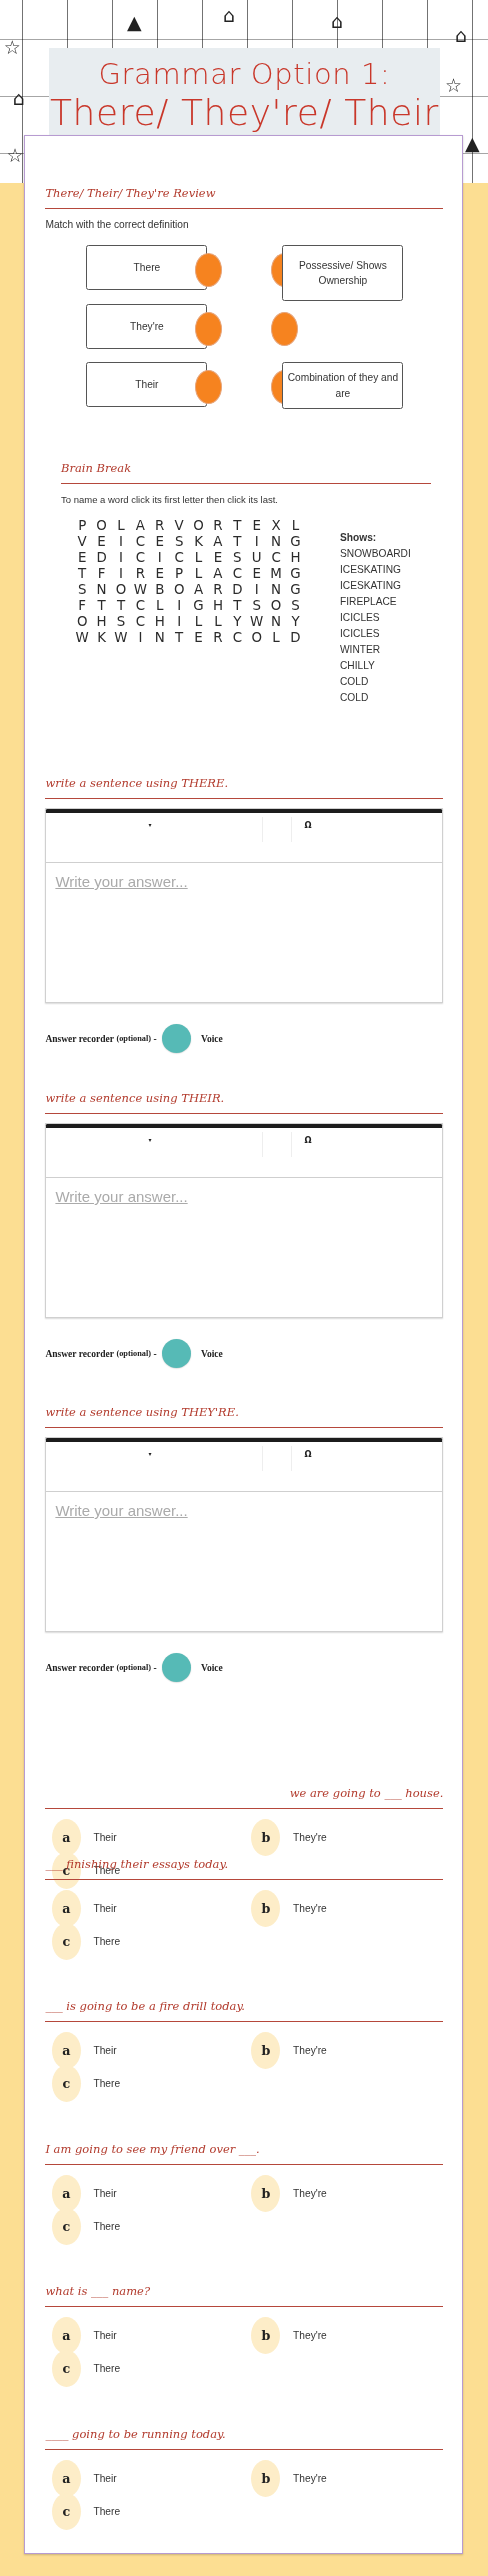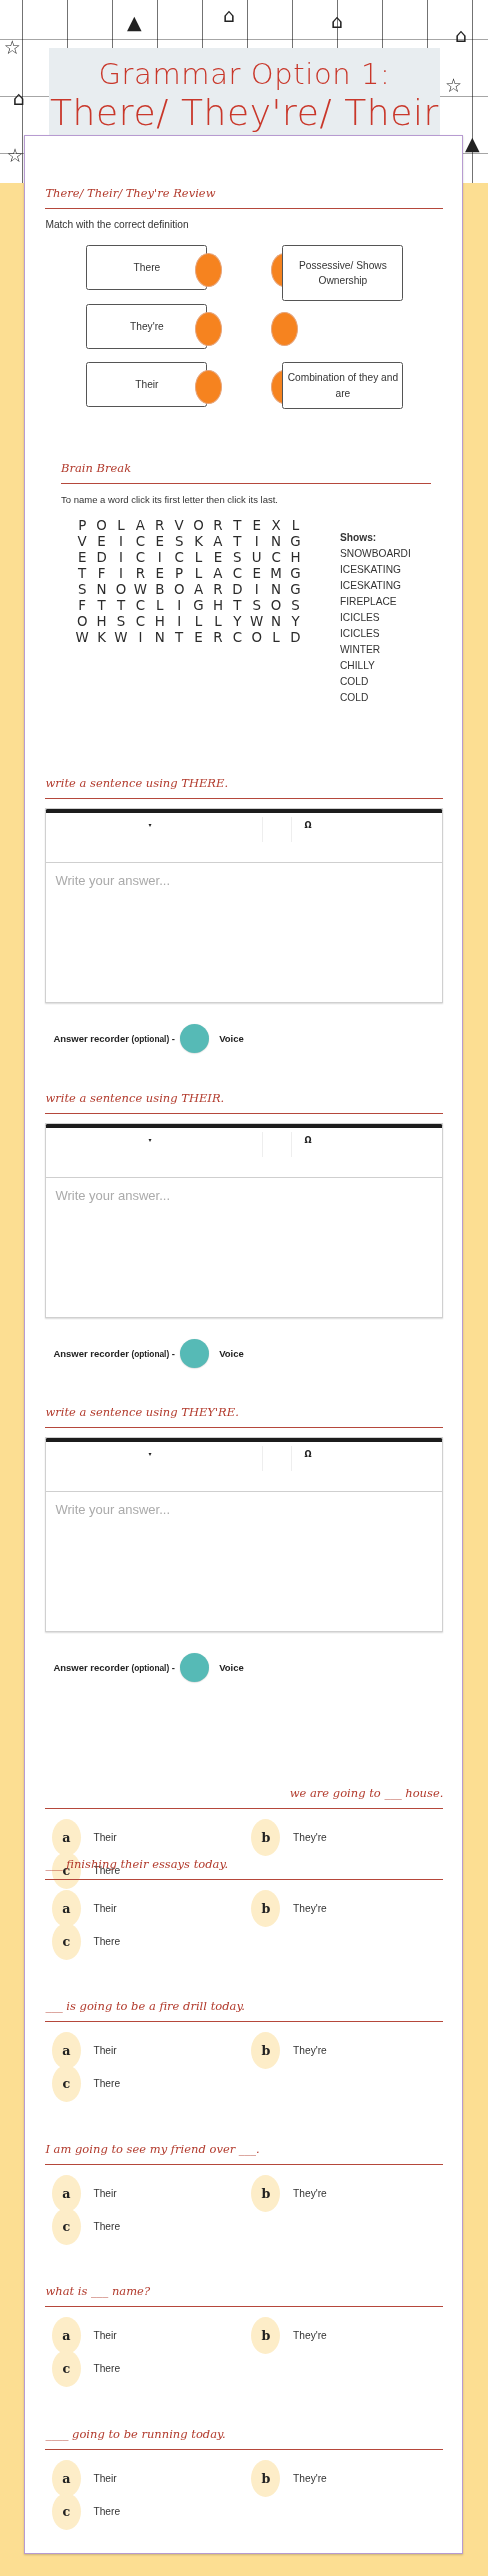--- a/index.html
+++ b/index.html
@@ -58,23 +58,23 @@
   .ws-words .hdr { font-weight: bold; font-size: 10.2px; }
 
   
   .editor { position: absolute; left: 0; width: 398px; border: 0.6px solid #d0d0d0; box-shadow: 0 0.6px 1.3px rgba(0,0,0,0.15); }
   .editor .topbar { height: 3.8px; background: #1c1c1c; border-radius: 1.3px 1.3px 0 0; }
   .editor .toolbar { height: 50px; position: relative; border-bottom: 1.3px solid #cfcfcf; }
   .editor .tb-caret { position: absolute; left: 101px; top: 9px; font-size: 5.1px; color: #222; }
   .editor .tb-sep1 { position: absolute; left: 216px; top: 3.8px; width: 0.6px; height: 25.5px; background: #eee; }
   .editor .tb-sep2 { position: absolute; left: 245px; top: 3.8px; width: 0.6px; height: 25.5px; background: #eee; }
   .editor .tb-omega { position: absolute; left: 258px; top: 7px; font-size: 8.3px; font-weight: bold; color: #222; font-family: "DejaVu Sans", sans-serif; }
-  .editor .area { height: 139px; padding: 10.2px 9px; font-size: 13px; color: #aaa; }
-
-  .recorder { position: absolute; left: 8px; display: flex; align-items: center; font-size: 9.5px; font-weight: bold; color: #222; }
+  .editor .area { height: 139px; padding: 10.2px 9px; font-size: 15px; color: #aaa; text-decoration: underline; }
+
+  .recorder { position: absolute; left: 0; display: flex; align-items: center; font-size: 9.5px; font-weight: bold; color: #222; font-family: Liberation Serif, serif; }
   .recorder .opt { font-size: 8.3px; margin-left: 2.5px; }
   .recorder .dash { margin-left: 2.5px; }
   .rec-btn { width: 29px; height: 29px; border-radius: 50%; background: #56bab6; margin: 0 10.2px 0 5.1px; box-shadow: 0 0.6px 1.3px rgba(0,0,0,0.2); }
 
   
   .mc-opts { position: absolute; left: 0; width: 398px; }
   .mc-opt { position: absolute; display: flex; align-items: center; }
   .mc-badge {
     width: 29px; height: 37px; border-radius: 50%; background: #fdedc8;
     display: flex; align-items: center; justify-content: center;

